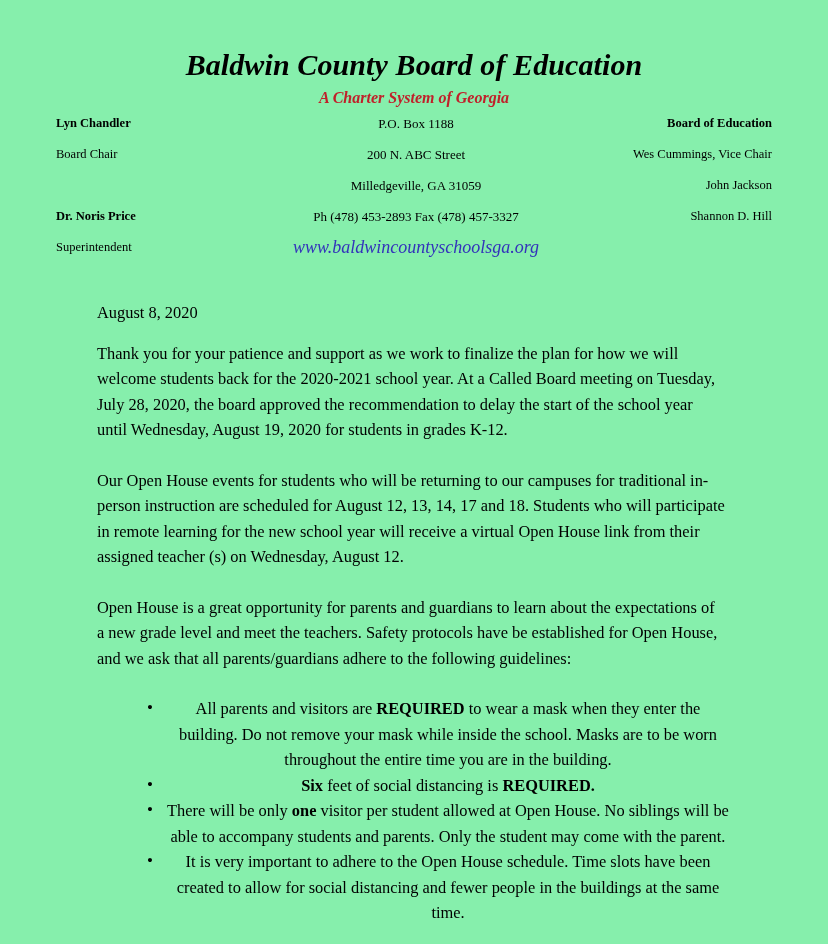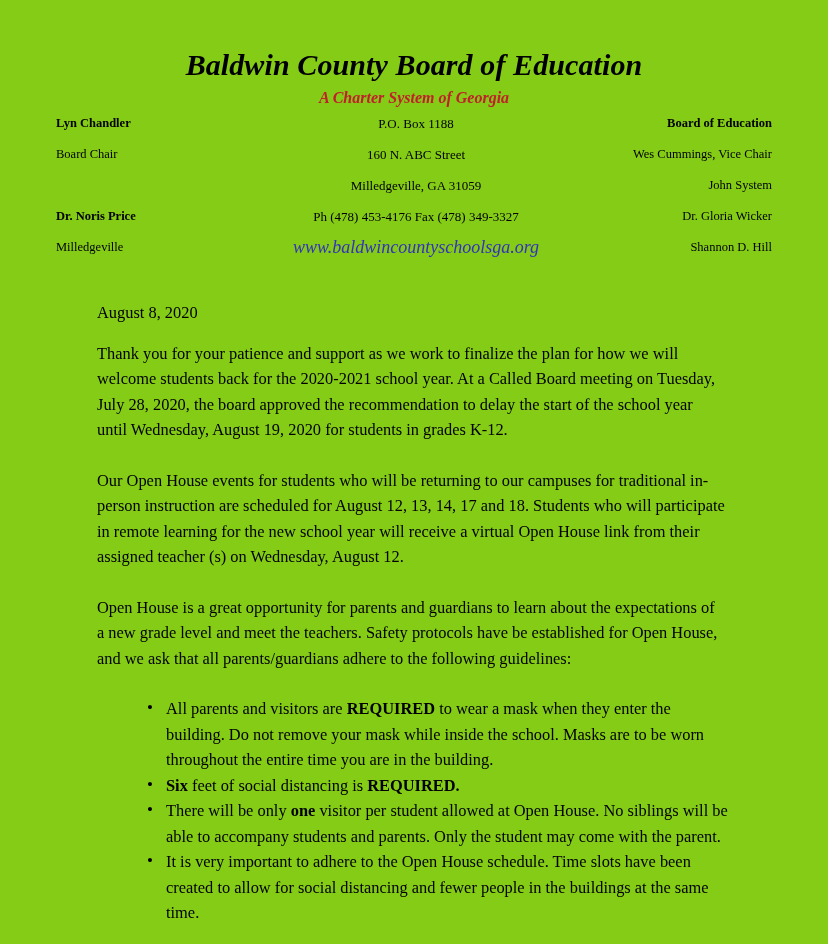--- a/index.html
+++ b/index.html
@@ -14,21 +14,21 @@
     overflow: hidden;
     font-family: "Liberation Serif", "DejaVu Serif", serif;
     color: #000000;
     -webkit-font-smoothing: antialiased;
   }
 
   .page {
     position: relative;
     width: 828px;
     height: 944px;
-    background: #84cc16;
+    background: #86efac;
   }
 
   
   .letterhead {
     padding-top: 48px;
   }
   .org-title {
     text-align: center;
     font-family: "Liberation Serif", "DejaVu Serif", serif;
     font-weight: bold;
@@ -116,20 +116,21 @@
     margin: 0;
     padding-left: 50px;
     list-style: none;
     font-size: 16.4px;
     line-height: 25.5px;
   }
   .guideline-item {
     position: relative;
     padding-left: 19px;
     margin-bottom: 0px;
+    text-align: center;
   }
   .guideline-item::before {
     content: "\2022";
     position: absolute;
     left: 0;
     top: -1px;
     font-size: 17px;
     line-height: 25.5px;
   }
   b, strong {
@@ -146,38 +147,37 @@
     <div class="org-subtitle" style="color: rgb(192, 32, 42);">A Charter System of Georgia</div>
   </div>
 
   <div class="contact-block">
 
     <div class="contact-col col-left">
       <div class="contact-line bold">Lyn Chandler</div>
       <div class="contact-line">Board Chair</div>
       <div class="spacer-line"></div>
       <div class="contact-line bold">Dr. Noris Price</div>
-      <div class="contact-line">Milledgeville</div>
+      <div class="contact-line">Superintendent</div>
     </div>
 
     <div class="contact-col col-center">
       <div class="contact-line">P.O. Box 1188</div>
-      <div class="contact-line">160 N. ABC Street</div>
+      <div class="contact-line">200 N. ABC Street</div>
       <div class="contact-line">Milledgeville, GA 31059</div>
-      <div class="contact-line">Ph (478) 453-4176 Fax (478) 349-3327</div>
+      <div class="contact-line">Ph (478) 453-2893 Fax (478) 457-3327</div>
       <div class="contact-line">
         <a class="website-link" href="#" style="color: rgb(51, 51, 187);">www.baldwincountyschoolsga.org</a>
       </div>
     </div>
 
     <div class="contact-col col-right">
       <div class="contact-line bold">Board of Education</div>
       <div class="contact-line">Wes Cummings, Vice Chair</div>
-      <div class="contact-line">John System</div>
-      <div class="contact-line">Dr. Gloria Wicker</div>
+      <div class="contact-line">John Jackson</div>
       <div class="contact-line">Shannon D. Hill</div>
     </div>
 
   </div>
 
   <div class="letter-body">
 
     <div class="letter-date">August 8, 2020</div>
 
 

